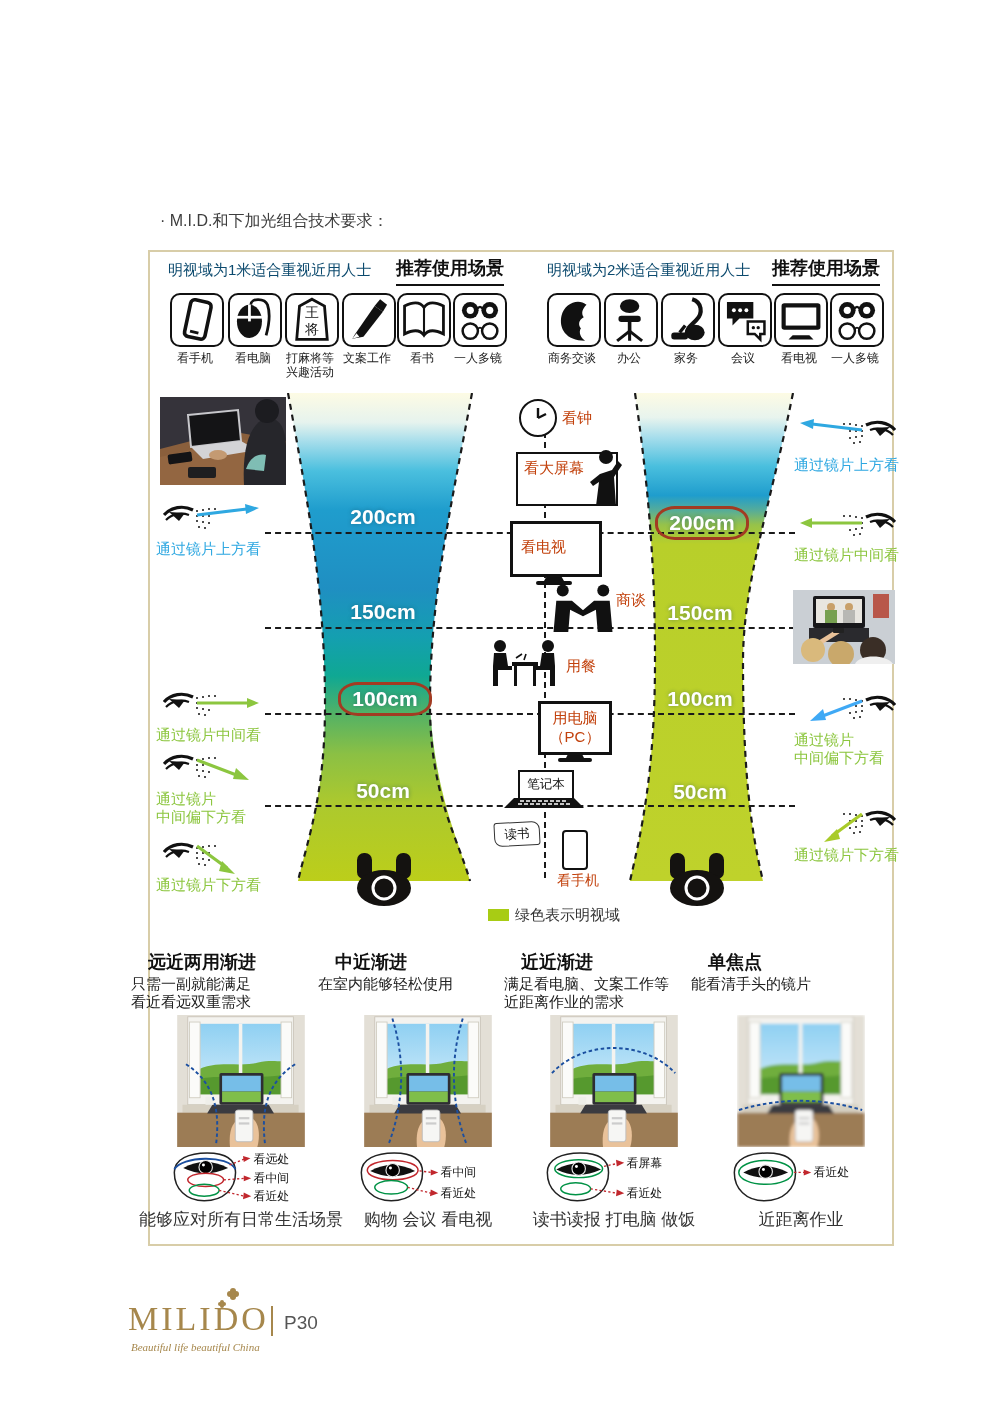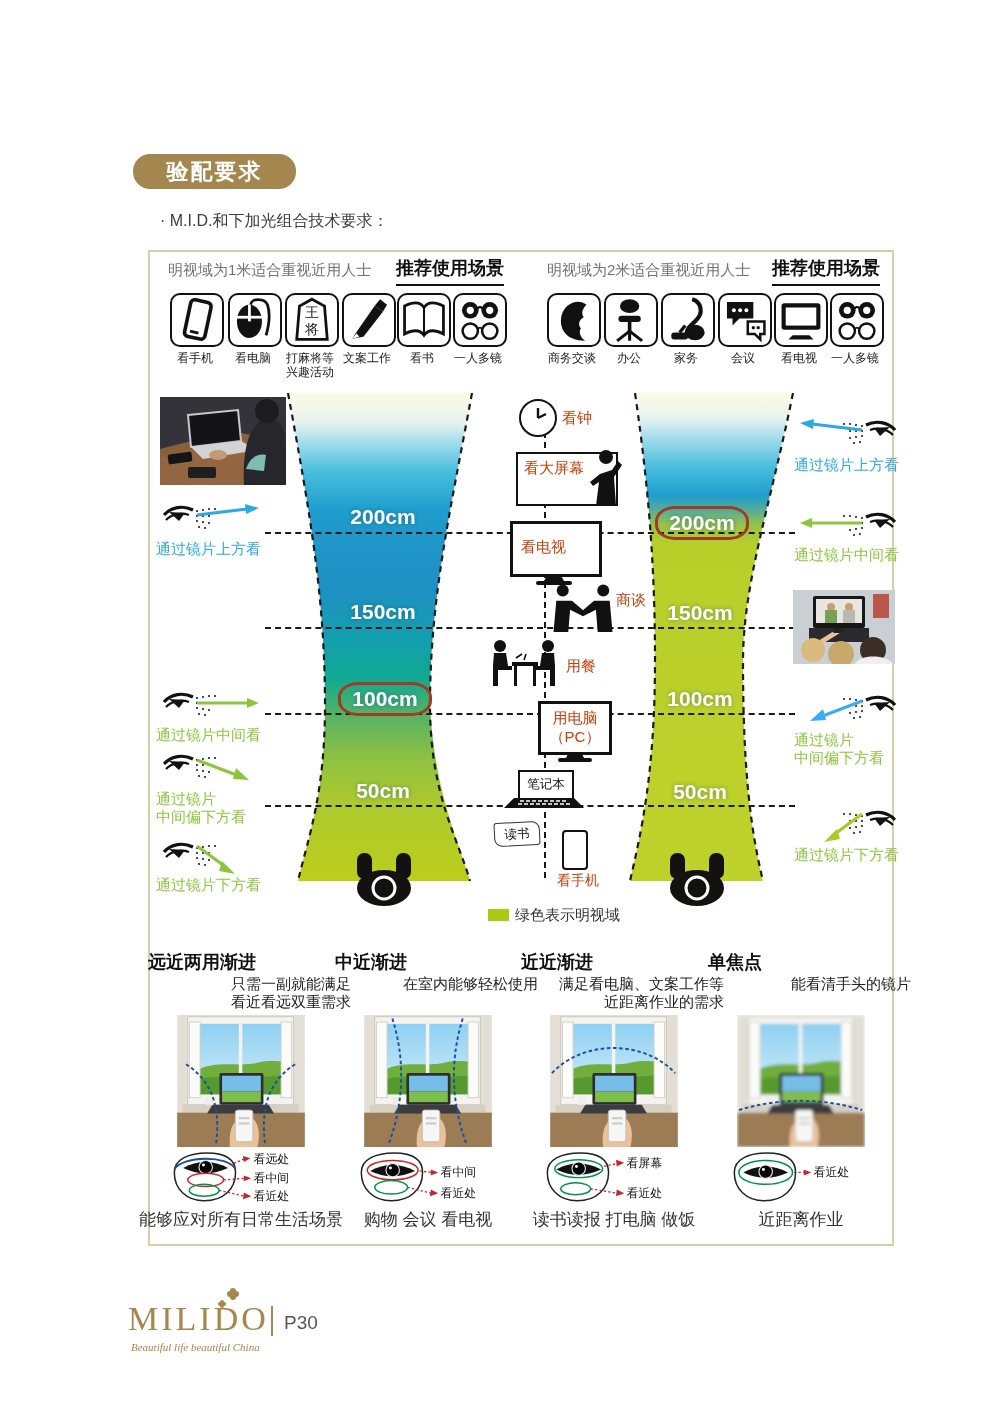--- a/index.html
+++ b/index.html
@@ -3,37 +3,37 @@
 <meta charset="utf-8">
 <style>
   html,body{margin:0;padding:0;background:#fff;}
   #canvas{position:relative;width:1000px;height:1402px;background:#fff;overflow:hidden;
           font-family:"Liberation Sans","DejaVu Sans",sans-serif;color:#222;}
   .abs{position:absolute;}
   .badge{background:#A3874E;color:#fff;font-weight:bold;font-size:22px;letter-spacing:2px;
          border-radius:17px;text-align:center;line-height:35px;}
   .subtitle{font-size:16px;color:#3d3d3d;}
   .panel{border:2px solid #D8CDA8;background:#fff;}
-  .hdr{font-size:15px;color:#737373;}
+  .hdr{font-size:15px;color:#0c4a6e;}
   .hdrbold{font-size:18px;font-weight:700;color:#111;border-bottom:2.5px solid #111;padding-bottom:4px;}
   .iconbox{width:50px;height:50px;border:2.2px solid #111;border-radius:10px;background:#fff;}
   .iconlabel{width:64px;text-align:center;font-size:12px;color:#222;}
   .dashH{border-top:2.2px dashed #1a1a1a;height:0;}
   .dashV{border-left:2.2px dashed #1a1a1a;width:0;}
   .dist{width:86px;text-align:center;color:#fff;font-weight:bold;font-size:21px;
         text-shadow:0 0 4px rgba(20,70,90,.45);}
   .oval{border:3px solid #A23B22;border-radius:20px/15px;text-align:center;}
   .cbox{background:#fff;border:2.5px solid #111;}
   .clabel{font-size:15px;color:#c2410c;}
   .txtblue{color:#2FA8E1;}
   .txtgreen{color:#8CC63F;}
   .ann{font-size:15px;line-height:18px;white-space:nowrap;}
   .ct{text-align:center;}
   .ltitle{font-size:18px;font-weight:800;color:#111;width:186px;text-align:left;}
-  .ldesc{font-size:15px;color:#222;width:220px;text-align:right;white-space:nowrap;}
+  .ldesc{font-size:15px;color:#222;width:220px;text-align:left;white-space:nowrap;}
   .lcap{font-size:17px;color:#333;white-space:nowrap;text-align:center;width:240px;}
   .fcap{font-size:15px;color:#444;text-align:center;width:350px;}
   .brand{font-family:"Liberation Serif","DejaVu Serif",serif;font-size:34px;color:#A6874C;letter-spacing:3px;}
   .tagline{font-family:"Liberation Serif","DejaVu Serif",serif;font-style:italic;font-size:11px;color:#A6874C;}
   .pageno{font-size:19px;color:#555;}
   svg{display:block;}
 </style>
 </head>
 <body>
 
@@ -93,21 +93,20 @@
       </g>
       <g id="person-top">
         <rect x="4" y="2" width="15" height="26" rx="7" fill="#141210"></rect>
         <rect x="43" y="2" width="15" height="26" rx="7" fill="#141210"></rect>
         <ellipse cx="31" cy="37" rx="27" ry="18" fill="#141210"></ellipse>
         <circle cx="31" cy="37" r="11" fill="#141210" stroke="#fff" stroke-width="3"></circle>
       </g>
     </defs>
   </svg>
 
-  <div class="abs badge" style="left:133px;top:154px;width:163px;height:35px;">验配要求</div>
   <div class="abs subtitle" style="left:160px;top:211px;">· M.I.D.和下加光组合技术要求：</div>
 
   <div class="abs panel" style="left:148px;top:250px;width:742px;height:992px;"></div>
 
   <div class="abs hdr" style="left:168px;top:261px;">明视域为1米适合重视近用人士</div>
   <div class="abs hdrbold" style="left:396px;top:256px;">推荐使用场景</div>
 
   <div class="abs hdr" style="left:547px;top:261px;">明视域为2米适合重视近用人士</div>
   <div class="abs hdrbold" style="left:772px;top:256px;">推荐使用场景</div>
 

